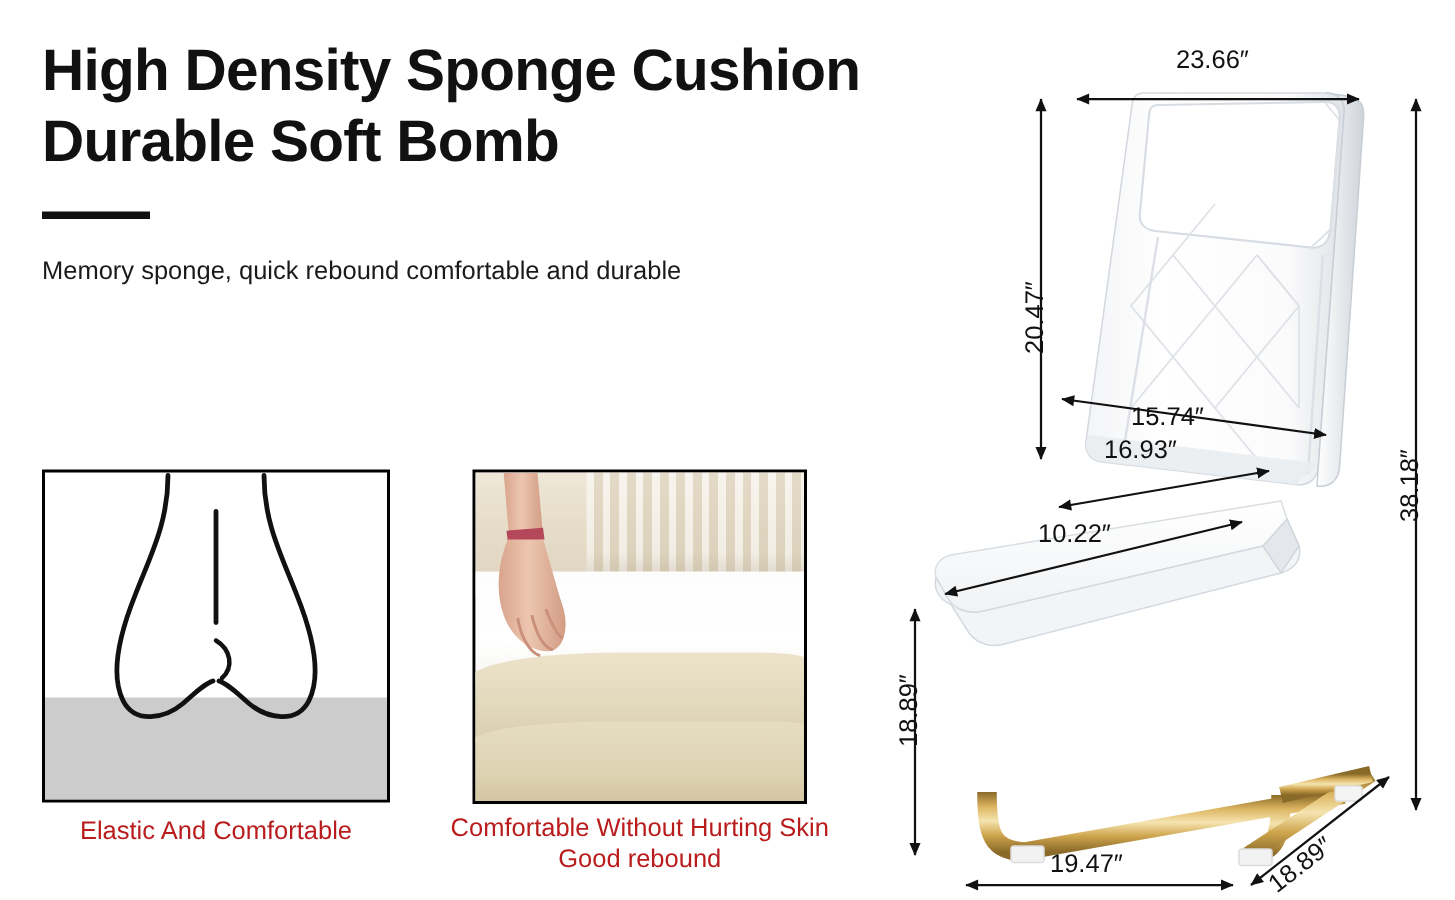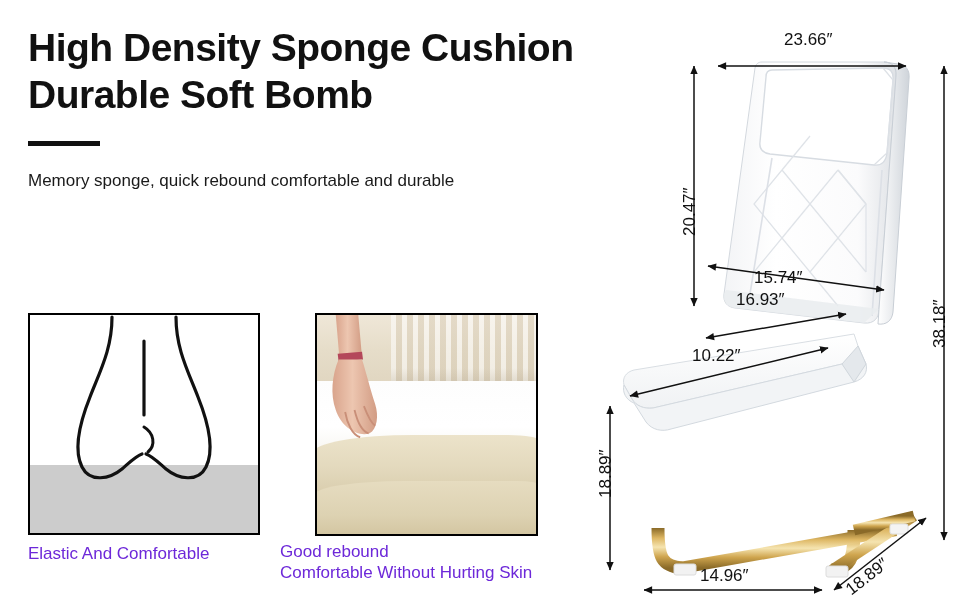--- a/index.html
+++ b/index.html
@@ -29,22 +29,22 @@
 
   
   .panel{
     position:absolute;border:2px solid #000000;box-sizing:border-box;
     overflow:hidden;background:#ffffff;
   }
   #panel-elastic{left:28px;top:313px;width:232px;height:222px;}
   #panel-foam{left:315px;top:313px;width:223px;height:223px;}
 
   .caption{
-    position:absolute;text-align:left;
-    font-size:17px;line-height:21px;color:#6d28d9;
+    position:absolute;text-align:center;
+    font-size:17px;line-height:21px;color:#b91c1c;
   }
   #caption-elastic{left:28px;top:543px;width:232px;}
   #caption-foam{left:280px;top:541px;width:293px;}
 
   
   .floor{
     position:absolute;left:0;right:0;bottom:0;height:31%;
     background:#cccccc;
   }
   .panel svg{position:absolute;left:0;top:0;}
@@ -146,22 +146,22 @@
 
       <path d="M23,46 C16,62 14,82 20,98 C26,116 44,126 56,122
                C64,118 66,104 62,92 C56,74 52,58 48,46 Z" fill="url(#skinG)"></path>
 
       <path d="M30,100 C32,112 38,124 46,126" fill="none" stroke="#c98f78" stroke-width="2"></path>
       <path d="M40,98 C43,110 48,120 55,122" fill="none" stroke="#c98f78" stroke-width="2"></path>
       <path d="M50,94 C54,104 58,112 62,114" fill="none" stroke="#c98f78" stroke-width="2"></path>
     </svg>
   </div>
   <div class="caption" id="caption-foam">
+    <div>Comfortable Without Hurting Skin</div>
     <div>Good rebound</div>
-    <div>Comfortable Without Hurting Skin</div>
   </div>
 
   <div id="chair-diagram">
 
     <svg width="374" height="582" viewBox="0 0 374 582">
       <defs>
         <linearGradient id="goldTube" x1="0" y1="0" x2="1" y2="0">
           <stop offset="0%" stop-color="#8a6a28"></stop>
           <stop offset="22%" stop-color="#d8b05c"></stop>
           <stop offset="45%" stop-color="#f3e0a8"></stop>
@@ -293,18 +293,18 @@
     <div class="dim-text" style="left:158px;top:222px;margin-top:28px;">15.74″</div>
 
     <div class="dim-text" style="left:140px;top:272px;">16.93″</div>
 
     <div class="dim-text" style="left:96px;top:328px;">10.22″</div>
 
     <div class="dim-text rot90" style="left:334px;top:330px;">38.18″</div>
 
     <div class="dim-text rot90" style="left:0px;top:480px;">18.89″</div>
 
-    <div class="dim-text" style="left:104px;top:548px;">14.96″</div>
+    <div class="dim-text" style="left:104px;top:548px;">19.47″</div>
 
     <div class="dim-text rotdiag" style="left:246px;top:566px;">18.89″</div>
   </div>
 
 </div>
 
 </body></html>

